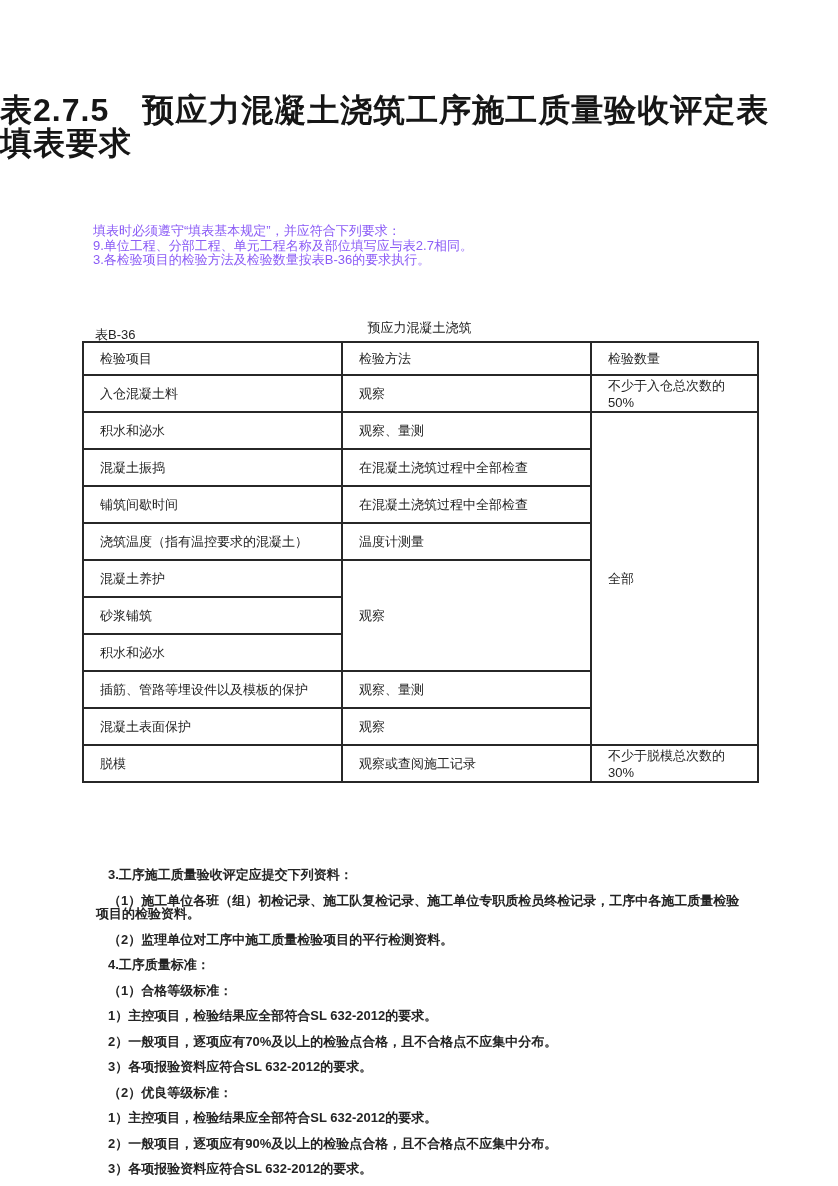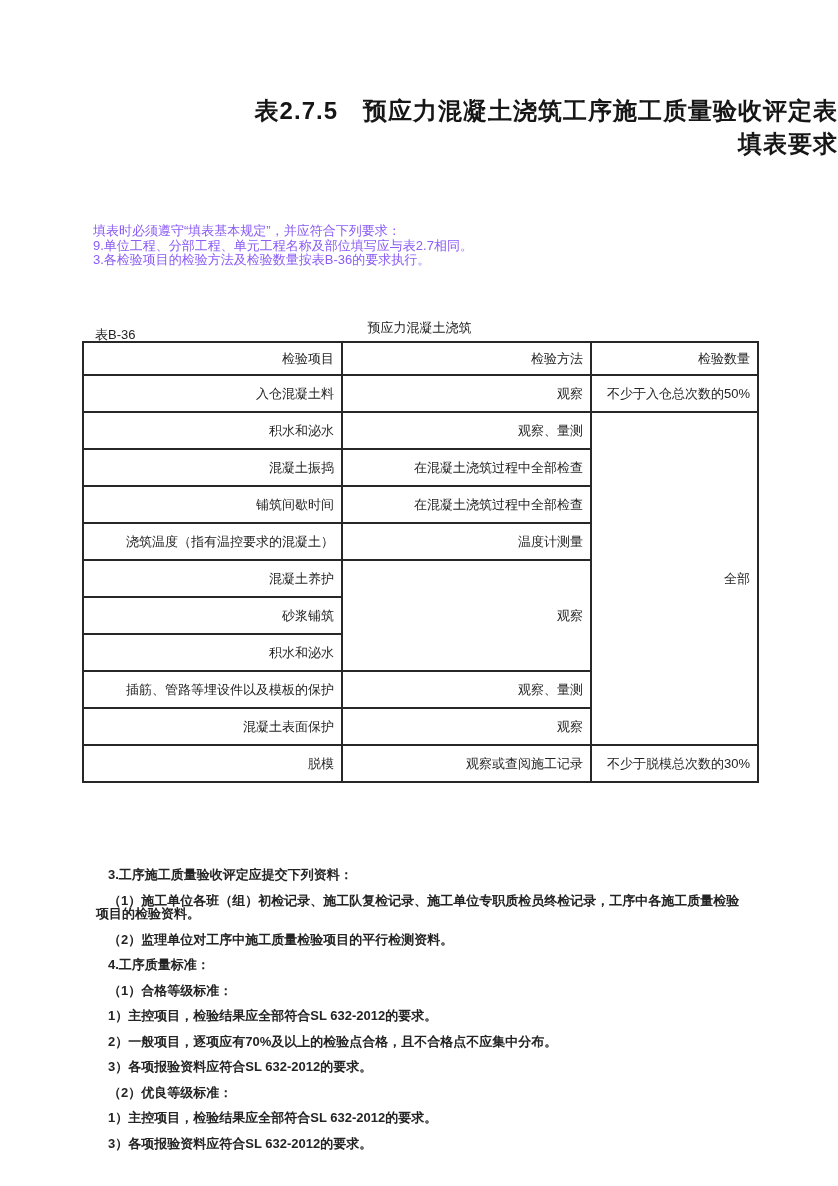--- a/index.html
+++ b/index.html
@@ -10,22 +10,22 @@
     position: relative;
     font-family: "Liberation Sans", sans-serif;
     color: #1d1d1d;
     overflow: hidden;
   }
   .doc-title {
     position: absolute;
     top: 94px;
     left: 0;
     width: 838px;
-    text-align: right;
-    font-size: 24px;
+    text-align: left;
+    font-size: 32px;
     font-weight: bold;
     line-height: 33px;
     letter-spacing: 1px;
     color: #161616;
   }
   .intro {
     position: absolute;
     top: 224px;
     left: 93px;
     width: 680px;
@@ -61,24 +61,24 @@
     left: 82px;
     width: 675px;
     border-collapse: collapse;
     table-layout: fixed;
     font-size: 13px;
     color: #242424;
   }
   table.inspection th,
   table.inspection td {
     border: 2px solid #272727;
-    text-align: right;
+    text-align: left;
     vertical-align: middle;
     font-weight: normal;
-    padding: 0 7px;
+    padding: 0 16px;
   }
   table.inspection th { height: 33px; }
   table.inspection td { height: 37px; border-radius: 8px; }
   .notes {
     position: absolute;
     top: 856px;
     left: 84px;
     width: 676px;
     font-size: 13px;
     line-height: 13.5px;
@@ -171,14 +171,15 @@
   <p>3.工序施工质量验收评定应提交下列资料：</p>
   <p>（1）施工单位各班（组）初检记录、施工队复检记录、施工单位专职质检员终检记录，工序中各施工质量检验项目的检验资料。</p>
   <p>（2）监理单位对工序中施工质量检验项目的平行检测资料。</p>
   <p>4.工序质量标准：</p>
   <p>（1）合格等级标准：</p>
   <p>1）主控项目，检验结果应全部符合SL 632-2012的要求。</p>
   <p>2）一般项目，逐项应有70%及以上的检验点合格，且不合格点不应集中分布。</p>
   <p>3）各项报验资料应符合SL 632-2012的要求。</p>
   <p>（2）优良等级标准：</p>
   <p>1）主控项目，检验结果应全部符合SL 632-2012的要求。</p>
+  <p>2）一般项目，逐项应有90%及以上的检验点合格，且不合格点不应集中分布。</p>
   <p>3）各项报验资料应符合SL 632-2012的要求。</p>
 </div>
 
 </body></html>

